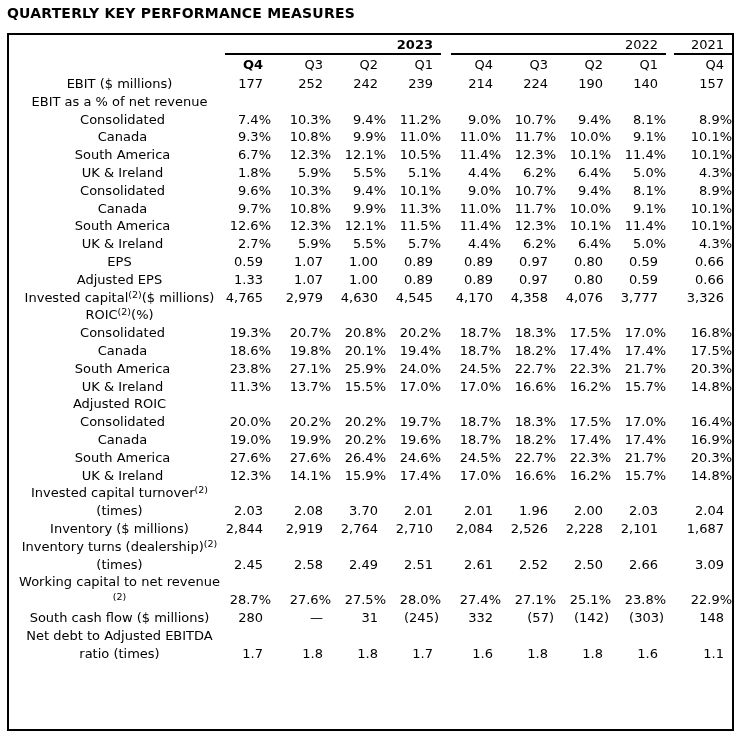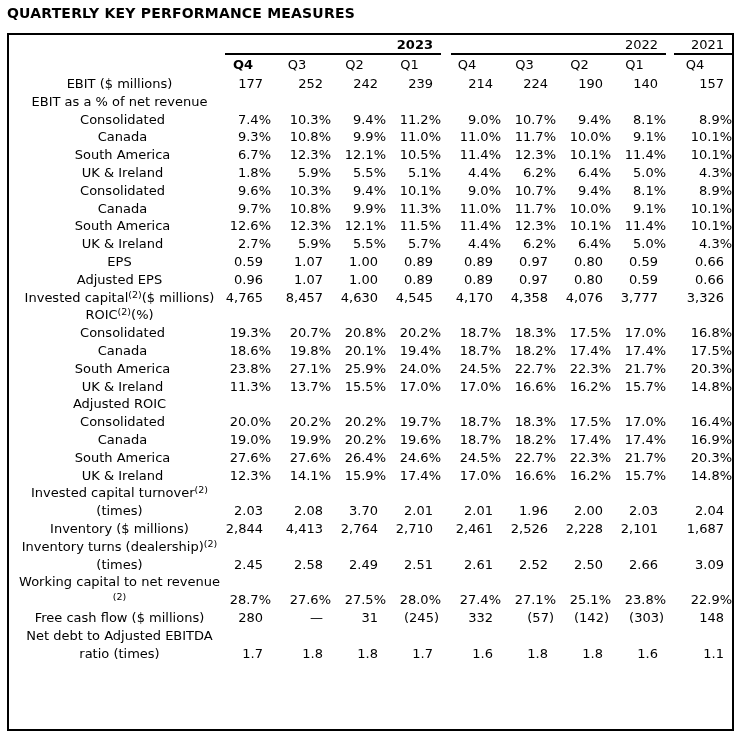--- a/index.html
+++ b/index.html
@@ -9,21 +9,21 @@
   .box{position:absolute;left:7px;top:33px;width:727px;height:698px;border:2px solid #000;
        box-sizing:border-box;overflow:hidden;background:#fff}
   table.kpi{border-collapse:collapse;table-layout:fixed;width:723px}
   th,td{padding:0;font-weight:normal;vertical-align:bottom}
   thead th{height:20px}
   .yline{border-bottom:2px solid #000;text-align:right;padding-right:8px;line-height:17px;white-space:nowrap}
   .yline0{margin-left:2px}
   .yline1{margin-left:10px}
   .yline2{margin-left:8px}
   .bold{font-weight:bold}
-  th.qh{padding-right:8px;height:20px;line-height:20px;white-space:nowrap}
+  th.qh{text-align:right;padding-right:8px;height:20px;line-height:20px;white-space:nowrap}
   tbody td{line-height:17.8px}
   td.label{text-align:center;padding-left:7px;white-space:nowrap}
   td.label.indent{padding-left:13px}
   td.v{text-align:right;padding-right:8px;white-space:nowrap}
   .b{font-weight:normal}
   sup.fn{font-size:9.5px;line-height:1;vertical-align:4px}
   .hang-pct{margin-right:-8px}
   .hang-par{margin-right:-6px}
 </style>
 </head>
@@ -191,34 +191,34 @@
             <td class="v">1.00</td>
             <td class="v">0.89</td>
             <td class="v">0.89</td>
             <td class="v">0.97</td>
             <td class="v">0.80</td>
             <td class="v">0.59</td>
             <td class="v">0.66</td>
           </tr>
           <tr>
             <td class="label">Adjusted EPS</td>
-            <td class="v b">0.96</td>
+            <td class="v b">1.33</td>
             <td class="v">1.07</td>
             <td class="v">1.00</td>
             <td class="v">0.89</td>
             <td class="v">0.89</td>
             <td class="v">0.97</td>
             <td class="v">0.80</td>
             <td class="v">0.59</td>
             <td class="v">0.66</td>
           </tr>
           <tr>
             <td class="label">Invested capital<sup class="fn">(2)</sup>($ millions)</td>
             <td class="v b">4,765</td>
-            <td class="v">8,457</td>
+            <td class="v">2,979</td>
             <td class="v">4,630</td>
             <td class="v">4,545</td>
             <td class="v">4,170</td>
             <td class="v">4,358</td>
             <td class="v">4,076</td>
             <td class="v">3,777</td>
             <td class="v">3,326</td>
           </tr>
           <tr>
             <td class="label">ROIC<sup class="fn">(2)</sup>(%)</td>
@@ -332,24 +332,24 @@
             <td class="v">2.01</td>
             <td class="v">2.01</td>
             <td class="v">1.96</td>
             <td class="v">2.00</td>
             <td class="v">2.03</td>
             <td class="v">2.04</td>
           </tr>
           <tr>
             <td class="label">Inventory ($ millions)</td>
             <td class="v b">2,844</td>
-            <td class="v">4,413</td>
+            <td class="v">2,919</td>
             <td class="v">2,764</td>
             <td class="v">2,710</td>
-            <td class="v">2,461</td>
+            <td class="v">2,084</td>
             <td class="v">2,526</td>
             <td class="v">2,228</td>
             <td class="v">2,101</td>
             <td class="v">1,687</td>
           </tr>
           <tr>
             <td class="label">Inventory turns (dealership)<sup class="fn">(2)</sup><br>(times)</td>
             <td class="v b">2.45</td>
             <td class="v">2.58</td>
             <td class="v">2.49</td>
@@ -366,21 +366,21 @@
             <td class="v">27.6<span class="hang-pct">%</span></td>
             <td class="v">27.5<span class="hang-pct">%</span></td>
             <td class="v">28.0<span class="hang-pct">%</span></td>
             <td class="v">27.4<span class="hang-pct">%</span></td>
             <td class="v">27.1<span class="hang-pct">%</span></td>
             <td class="v">25.1<span class="hang-pct">%</span></td>
             <td class="v">23.8<span class="hang-pct">%</span></td>
             <td class="v">22.9<span class="hang-pct">%</span></td>
           </tr>
           <tr>
-            <td class="label">Free cash flow ($ millions)</td>
+            <td class="label">South cash flow ($ millions)</td>
             <td class="v b">280</td>
             <td class="v">—</td>
             <td class="v">31</td>
             <td class="v">(245<span class="hang-par">)</span></td>
             <td class="v">332</td>
             <td class="v">(57<span class="hang-par">)</span></td>
             <td class="v">(142<span class="hang-par">)</span></td>
             <td class="v">(303<span class="hang-par">)</span></td>
             <td class="v">148</td>
           </tr>

